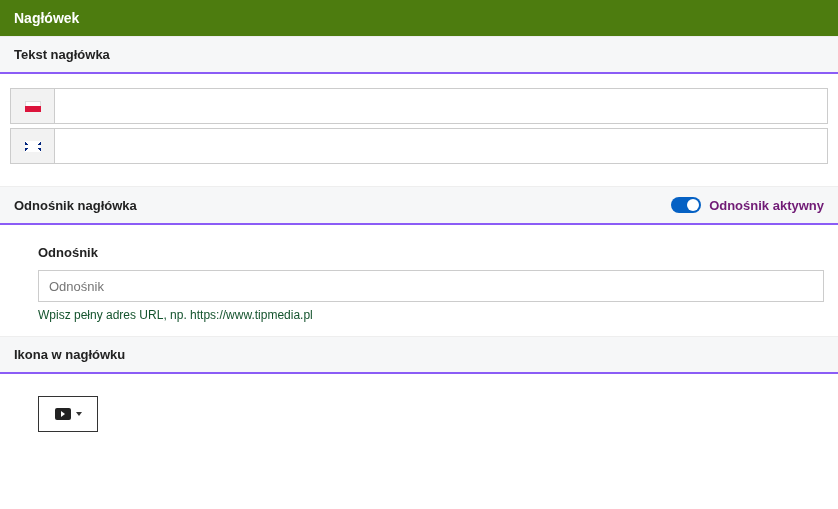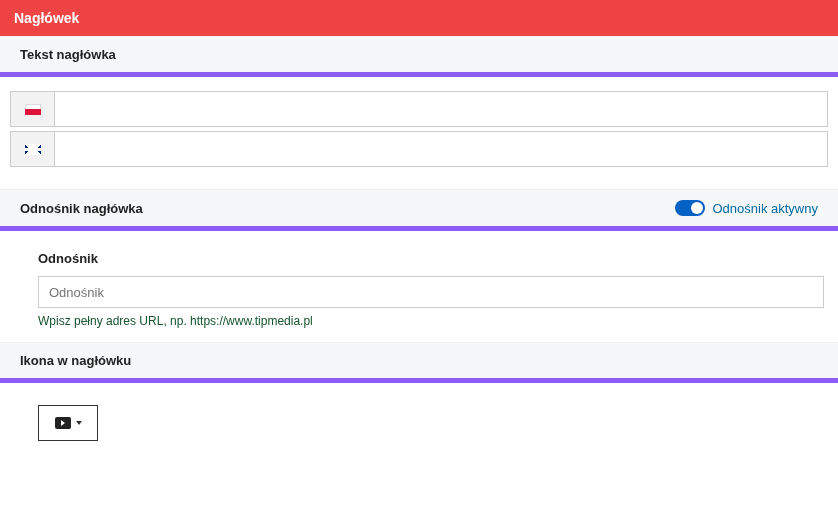--- a/index.html
+++ b/index.html
@@ -1,24 +1,24 @@
 <!DOCTYPE html>
 <html><head>
 <meta charset="utf-8">
 <style>
 * { box-sizing: border-box; margin: 0; padding: 0; }
 body { font-family: -apple-system, BlinkMacSystemFont, "Segoe UI", Arial, sans-serif; font-size: 13px; color: #333; background: #fff; width: 838px; }
-.dark-header { background: #ef4444; color: #fff; display: flex; align-items: center; justify-content: space-between; padding: 10px 14px; }
+.dark-header { background: #4d7c0f; color: #fff; display: flex; align-items: center; justify-content: space-between; padding: 10px 14px; }
 .dark-header .title { font-weight: 700; font-size: 14px; }
 .toggle-row { display: flex; align-items: center; gap: 8px; }
 .toggle { width: 30px; height: 16px; background: #0561c4; border-radius: 10px; position: relative; cursor: pointer; }
 .toggle .knob { width: 12px; height: 12px; background: #fff; border-radius: 50%; position: absolute; top: 2px; right: 2px; }
 .toggle-label { font-weight: 700; font-size: 13px; }
-.toggle-label.light { color: #0369a1; font-weight: 400; }
-.gray-bar { background: #f6f7f8; padding: 10px 20px; display: flex; justify-content: space-between; align-items: center; border-top: 1px solid #eee; border-bottom: 5px solid #8b5cf6; }
+.toggle-label.light { color: #701a75; font-weight: 700; }
+.gray-bar { background: #f6f7f8; padding: 10px 14px; display: flex; justify-content: space-between; align-items: center; border-top: 1px solid #eee; border-bottom: 2px solid #8b5cf6; }
 .gray-bar .label { font-weight: 700; font-size: 13px; color: #222; }
 .section-body { padding: 14px 10px 18px 10px; }
 .input-row { display: flex; margin-bottom: 4px; }
 .flag-cell { width: 44px; height: 36px; background: #f2f2f2; border: 1px solid #ccc; border-right: none; display: flex; align-items: center; justify-content: center; }
 .flag-pl { width: 16px; height: 11px; display: block; }
 .flag-pl .top { height: 50%; background: #fff; border: 0.5px solid #ddd; border-bottom: none; }
 .flag-pl .bot { height: 50%; background: #dc143c; }
 .flag-uk { width: 16px; height: 11px; background: #00247d; position: relative; overflow: hidden; }
 .flag-uk::before { content: ""; position: absolute; inset: 0; background: linear-gradient(45deg, transparent 40%, #fff 40%, #fff 60%, transparent 60%), linear-gradient(-45deg, transparent 40%, #fff 40%, #fff 60%, transparent 60%); }
 .flag-uk::after { content: ""; position: absolute; inset: 0; background: linear-gradient(to right, transparent 40%, #fff 40%, #fff 60%, transparent 60%), linear-gradient(to bottom, transparent 40%, #fff 40%, #fff 60%, transparent 60%); }

